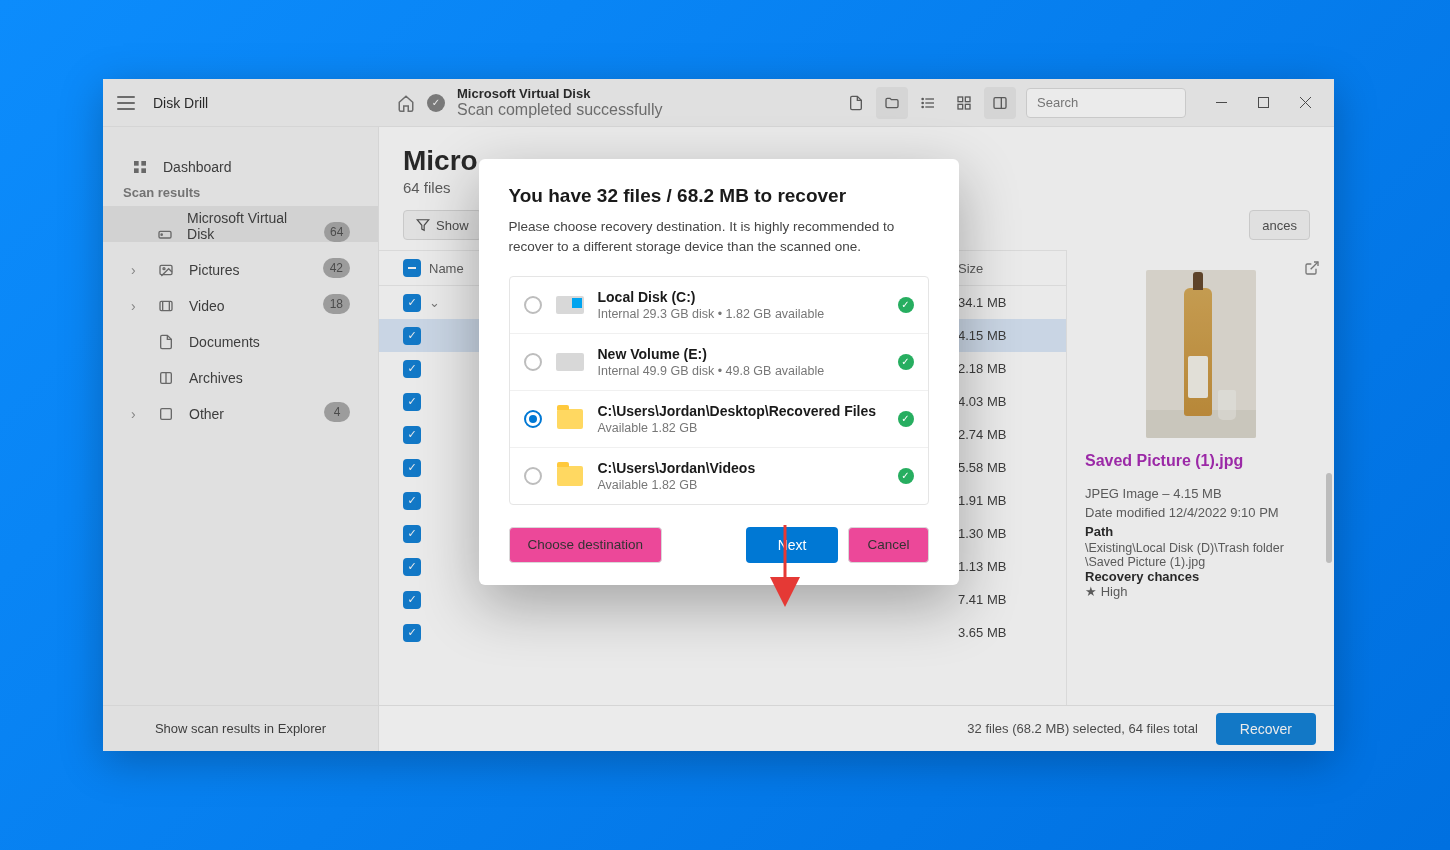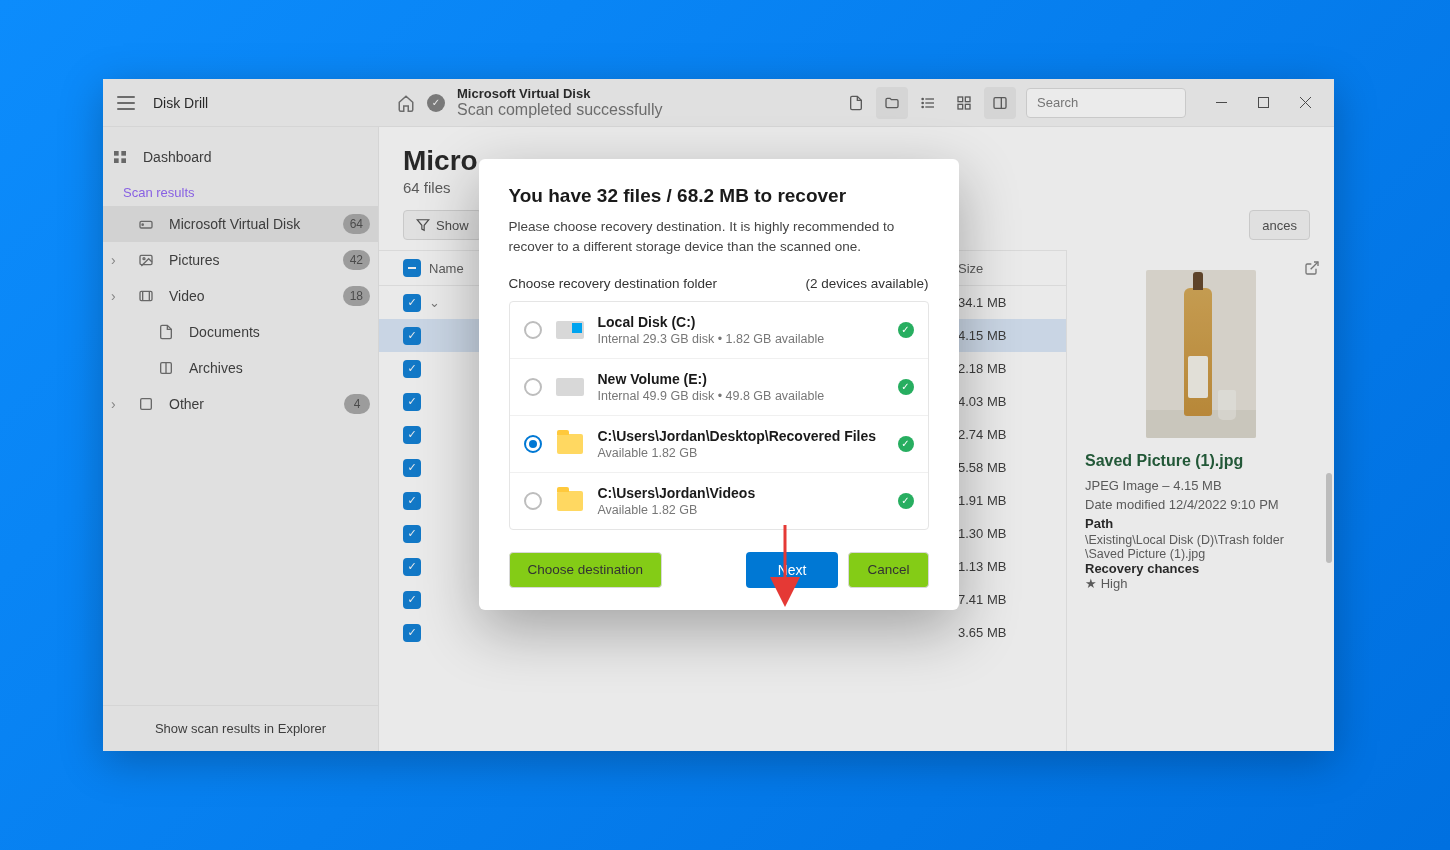--- a/index.html
+++ b/index.html
@@ -20,24 +20,24 @@
 .titlebar-right{display:flex;align-items:center;gap:4px;padding-right:8px}
 .tb-btn{width:32px;height:32px;display:flex;align-items:center;justify-content:center;border-radius:4px;color:#555;cursor:pointer}
 .tb-btn.active{background:#e5e5e5}
 .search-box{width:160px;height:30px;border:1px solid #d8d8d8;border-radius:4px;background:#fff;display:flex;align-items:center;padding:0 10px;gap:6px;margin-left:6px}
 .search-box input{border:none;outline:none;flex:1;font-size:13px;color:#555;background:transparent}
 .win-controls{display:flex;margin-left:10px}
 .win-btn{width:42px;height:32px;display:flex;align-items:center;justify-content:center;color:#444;cursor:pointer}
 .content{display:flex;flex:1;overflow:hidden}
 .sidebar{width:276px;background:#f3f3f3;display:flex;flex-direction:column;border-right:1px solid #e5e5e5}
 .side-section{padding:12px 0 4px}
-.side-item{display:flex;align-items:center;height:36px;padding:0 8px;gap:14px;font-size:14px;color:#333;cursor:pointer}
+.side-item{display:flex;align-items:flex-end;height:36px;padding:0 28px;gap:14px;font-size:14px;color:#333;cursor:pointer}
 .side-item .icon{width:18px;display:flex;justify-content:center;color:#666}
 .side-item .badge{margin-left:auto;background:#a3a3a3;border-radius:10px;min-width:26px;height:20px;display:flex;align-items:center;justify-content:center;font-size:12px;color:#444;padding:0 7px}
-.side-header{font-size:13px;font-weight:400;color:#8b5cf6;padding:6px 20px}
+.side-header{font-size:13px;font-weight:700;color:#737373;padding:6px 20px}
 .side-item.active{background:#e2e2e2}
 .side-item.indent{padding-left:28px}
 .side-item .chev{width:12px;color:#888}
 .sidebar-footer{margin-top:auto;border-top:1px solid #e5e5e5;height:46px;display:flex;align-items:center;justify-content:center;font-size:13px;color:#333;cursor:pointer}
 .main{flex:1;background:#fefefe;display:flex;flex-direction:column;position:relative}
 .main-header{padding:18px 24px 10px}
 .main-title{font-size:28px;font-weight:600;color:#1a1a1a}
 .main-sub{font-size:15px;color:#555;margin-top:2px}
 .filter-row{display:flex;gap:8px;padding:4px 24px 10px}
 .chip{height:30px;padding:0 12px;border:1px solid #d8d8d8;border-radius:4px;background:#f2f2f2;display:flex;align-items:center;gap:6px;font-size:13px;color:#444;cursor:pointer}
@@ -60,21 +60,21 @@
 .td-name{flex:1}
 .td-size{width:84px}
 .preview-panel{width:268px;border-left:1px solid #eaeaea;padding:14px 18px;font-size:13px;color:#333;position:relative}
 .popout{position:absolute;right:14px;top:10px;color:#777;cursor:pointer}
 .thumb{width:110px;height:168px;background:#e4e0d6;margin:6px auto 14px;border-radius:2px;position:relative;overflow:hidden}
 .bottle{position:absolute;left:38px;top:18px;width:28px;height:128px;background:linear-gradient(#d2a24a,#c38a2e);border-radius:6px 6px 3px 3px}
 .bottle::before{content:"";position:absolute;left:9px;top:-16px;width:10px;height:18px;background:#5a3a1c;border-radius:3px 3px 0 0}
 .label{position:absolute;left:4px;top:68px;width:20px;height:42px;background:#f4f1e8;border-radius:2px}
 .glass{position:absolute;left:72px;bottom:18px;width:18px;height:30px;background:rgba(255,255,255,.35);border-radius:2px 2px 5px 5px}
 .table-surf{position:absolute;bottom:0;left:0;right:0;height:28px;background:#d8d4c8}
-.pv-title{font-size:16px;font-weight:600;color:#14532d;margin-bottom:8px}
+.pv-title{font-size:16px;font-weight:600;color:#a21caf;margin-bottom:16px}
 .pv-line{font-size:13px;color:#555;margin-bottom:4px}
 .pv-label{font-weight:600;color:#1a1a1a;margin-top:0}
 .pv-path{font-size:12.5px;color:#555;margin-top:2px}
 .star{color:#555;margin-right:4px}
 .footer{height:46px;border-top:1px solid #e5e5e5;display:flex;align-items:center;justify-content:flex-end;padding:0 18px;gap:18px;background:#fff}
 .footer-text{font-size:13px;color:#444}
 .btn-primary{background:#0078d4;color:#fff;border:none;height:32px;padding:0 24px;border-radius:4px;font-size:14px;cursor:pointer}
 .modal-backdrop{position:absolute;inset:0;background:rgba(120,120,120,.15);display:flex;align-items:flex-start;justify-content:center;padding-top:80px}
 .modal{width:480px;background:#fff;border-radius:6px;box-shadow:0 20px 60px rgba(0,0,0,.3);padding:26px 30px 22px}
 .modal-title{font-size:19px;font-weight:600;color:#1a1a1a;margin-bottom:10px}
@@ -90,21 +90,21 @@
 .dicon{width:28px;height:22px;flex-shrink:0;display:flex;align-items:center;justify-content:center}
 .disk-i{width:28px;height:18px;background:#d8d8d8;border-radius:2px;position:relative}
 .disk-i.win::after{content:"";position:absolute;right:2px;top:2px;width:10px;height:10px;background:#00a4ef}
 .folder-i{width:26px;height:20px;background:#ffd861;border-radius:2px;position:relative}
 .folder-i::before{content:"";position:absolute;top:-4px;left:0;width:12px;height:5px;background:#ffc93c;border-radius:2px 2px 0 0}
 .dest-text{flex:1}
 .dest-name{font-size:14px;font-weight:600;color:#1a1a1a}
 .dest-sub{font-size:12.5px;color:#777;margin-top:2px}
 .ok-badge{width:16px;height:16px;background:#27ae60;border-radius:50%;color:#fff;display:flex;align-items:center;justify-content:center;font-size:10px;flex-shrink:0}
 .modal-actions{display:flex;gap:10px;margin-top:22px}
-.btn-secondary{background:#84cc16;border:1px solid #d8d8d8;height:36px;padding:0 18px;border-radius:4px;font-size:13.5px;color:#333;cursor:pointer}
+.btn-secondary{background:#ec4899;border:1px solid #d8d8d8;height:36px;padding:0 18px;border-radius:4px;font-size:13.5px;color:#333;cursor:pointer}
 .modal-actions .spacer{flex:1}
 .modal .btn-primary{height:36px;padding:0 32px}
 .annotation-arrow{position:absolute;left:770px;top:520px;pointer-events:none;z-index:50}
 .scroll-thumb{position:absolute;right:2px;top:346px;width:6px;height:90px;background:#c8c8c8;border-radius:3px}
 </style>
 </head>
 <body>
 
 <div class="app-window">
   <div class="titlebar">
@@ -408,32 +408,32 @@
           </div>
           <div class="pv-title">Saved Picture (1).jpg</div>
           <div class="pv-line">JPEG Image – 4.15 MB</div>
           <div class="pv-line">Date modified 12/4/2022 9:10 PM</div>
           <div class="pv-label">Path</div>
           <div class="pv-path"><span>\Existing\Local Disk (D)\Trash folder</span><br><span>\Saved Picture (1).jpg</span></div>
           <div class="pv-label">Recovery chances</div>
           <div class="pv-line"><span class="star">★</span><span>High</span></div>
         </div>
       </div>
+      <div class="footer">
+        <div class="footer-text">32 files (68.2 MB) selected, 64 files total</div>
+        <button class="btn-primary">Recover</button>
+      </div>
       <div class="scroll-thumb"></div>
     </div>
   </div>
 
   <div class="modal-backdrop">
     <div class="modal">
       <div class="modal-title">You have 32 files / 68.2 MB to recover</div>
       <div class="modal-desc">Please choose recovery destination. It is highly recommended to recover to a different storage device than the scanned one.</div>
-      <div class="modal-subhead">
-        <span class="left">Choose recovery destination folder</span>
-        <span>(2 devices available)</span>
-      </div>
       <div class="dest-list" id="dest-list">
           <div class="dest">
             <div class="radio"></div>
             <div class="dicon">
               <div class="disk-i win"></div>
             </div>
             <div class="dest-text">
               <div class="dest-name">Local Disk (C:)</div>
               <div class="dest-sub">Internal 29.3 GB disk • 1.82 GB available</div>
             </div>

